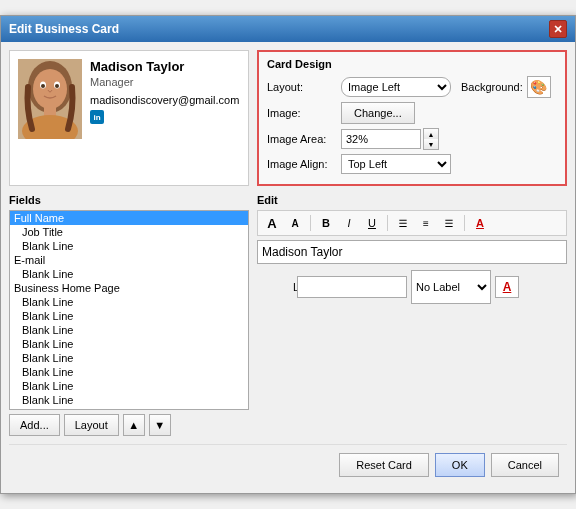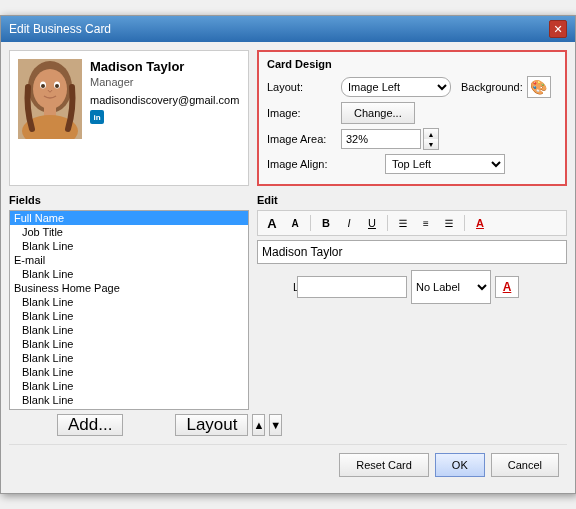--- a/index.html
+++ b/index.html
@@ -19,21 +19,21 @@
       box-shadow: 2px 2px 8px rgba(0,0,0,0.4);
     }
     .title-bar {
       background: linear-gradient(to bottom, #5b9bd5, #2b6cb0);
       color: white;
       padding: 4px 8px;
       display: flex;
       align-items: center;
       justify-content: space-between;
       font-size: 12px;
-      font-weight: normal;
+      font-weight: bold;
     }
     .title-bar-close {
       width: 18px;
       height: 18px;
       background: #c0392b;
       border: 1px solid #922b21;
       border-radius: 2px;
       color: white;
       font-size: 11px;
       display: flex;
@@ -231,22 +231,21 @@
       gap: 4px;
       margin-top: 4px;
       align-items: center;
     }
     .btn-standard {
       height: 22px;
       padding: 0 10px;
       border: 1px solid #aaa;
       background: linear-gradient(to bottom, #fdfdfd, #e8e8e8);
       cursor: pointer;
-      font-size: 17px;
-      margin-left: 48px;
+      font-size: 11px;
     }
     .btn-arrow {
       width: 22px;
       height: 22px;
       border: 1px solid #aaa;
       background: linear-gradient(to bottom, #fdfdfd, #e8e8e8);
       cursor: pointer;
       font-size: 11px;
       display: flex;
       align-items: center;
@@ -431,21 +430,21 @@
             <input class="image-area-input" type="text" value="32%" style="">
             <div class="spinner">
               <button class="spinner-up">▲</button>
               <button class="spinner-down">▼</button>
             </div>
           </div>
         </div>
 
         <div class="design-row">
           <span class="design-label">Image Align:</span>
-          <select class="design-select" style="width:120px;margin-left:44px;">
+          <select class="design-select" style="width:110px;">
             <option>Top Left</option>
             <option>Top Center</option>
             <option>Top Right</option>
             <option>Middle Left</option>
             <option>Middle Center</option>
           </select>
         </div>
       </div>
     </div>
 

